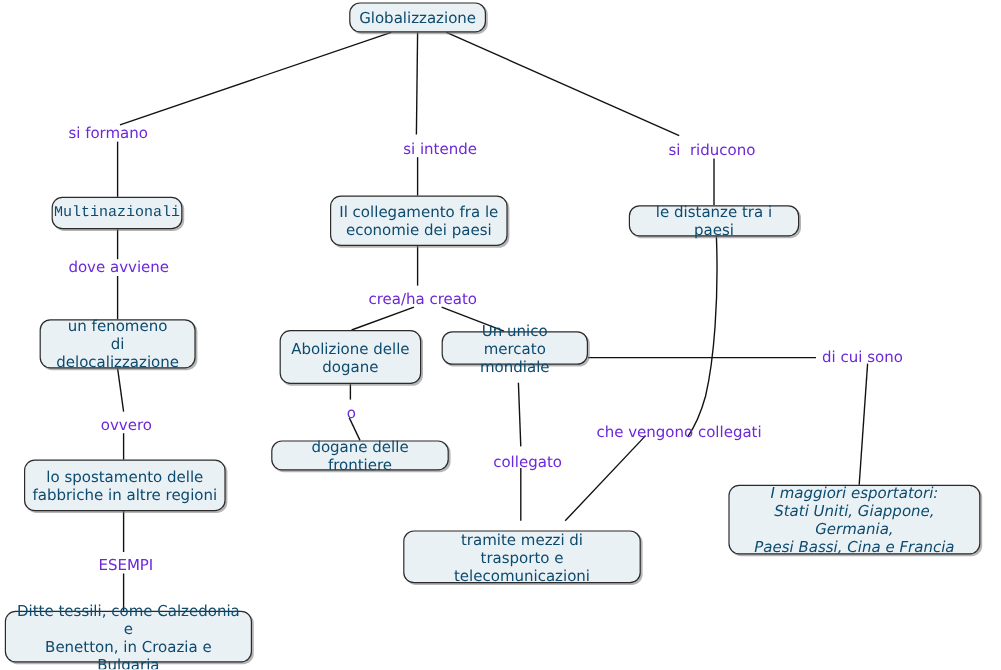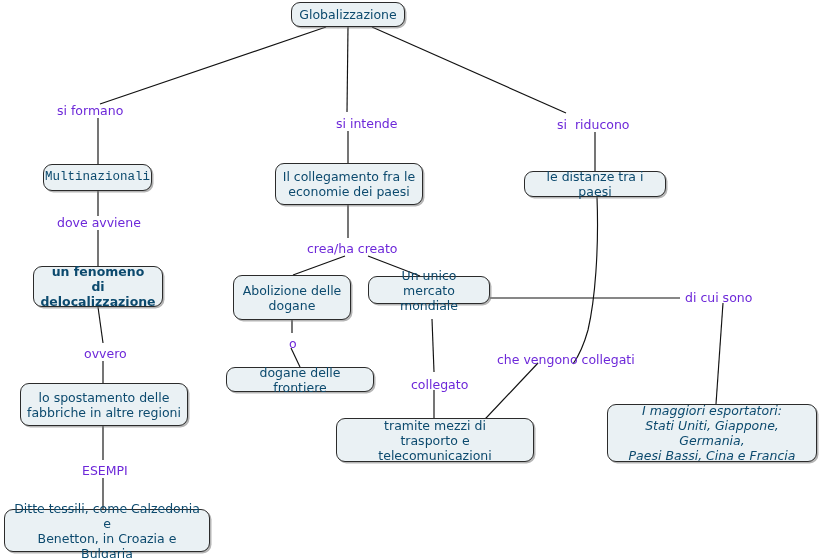--- a/index.html
+++ b/index.html
@@ -83,33 +83,33 @@
       <path d="M 538,363 L 471,434" fill="none" stroke="#111111" stroke-width="1.15"></path>
       <path d="M 103,426 L 103,460" fill="none" stroke="#111111" stroke-width="1.15"></path>
       <path d="M 103,478 L 103,509" fill="none" stroke="#111111" stroke-width="1.15"></path>
     </svg>
   <div id="node-layer">
       <div class="node" style="left: 291px; top: 2px; width: 114px; height: 25px;">Globalizzazione</div>
       <div class="node" style="left: 43px; top: 164px; width: 109px; height: 27px; font-family: Liberation Mono, monospace;">Multinazionali</div>
       <div class="node" style="left: 275px; top: 163px; width: 148px; height: 42px;">Il collegamento fra le
 economie dei paesi</div>
       <div class="node" style="left: 524px; top: 171px; width: 142px; height: 26px;">le distanze tra i paesi</div>
-      <div class="node" style="left: 33px; top: 266px; width: 130px; height: 41px; font-weight: bold;">un fenomeno
+      <div class="node" style="left: 33px; top: 266px; width: 130px; height: 41px;">un fenomeno
 di delocalizzazione</div>
       <div class="node" style="left: 233px; top: 275px; width: 118px; height: 45px;">Abolizione delle
 dogane</div>
       <div class="node" style="left: 368px; top: 276px; width: 122px; height: 28px;">Un unico mercato
 mondiale</div>
       <div class="node" style="left: 226px; top: 367px; width: 148px; height: 25px;">dogane delle frontiere</div>
       <div class="node" style="left: 20px; top: 383px; width: 168px; height: 43px;">lo spostamento delle
 fabbriche in altre regioni</div>
       <div class="node" style="left: 607px; top: 404px; width: 210px; height: 58px; font-style: italic;">I maggiori esportatori:
 Stati Uniti, Giappone, Germania,
 Paesi Bassi, Cina e Francia</div>
-      <div class="node" style="left: 336px; top: 418px; width: 198px; height: 44px;">tramite mezzi di
+      <div class="node" style="left: 336px; top: 442px; width: 198px; height: 44px;">tramite mezzi di
 trasporto e telecomunicazioni</div>
       <div class="node" style="left: 4px; top: 509px; width: 206px; height: 43px;">Ditte tessili, come Calzedonia e
 Benetton, in Croazia e Bulgaria</div>
     </div>
   <div id="label-layer">
       <div class="link-label" style="left: 57px; top: 104px;">si formano</div>
       <div class="link-label" style="left: 320px; top: 117px; margin-left: 16px;">si intende</div>
       <div class="link-label" style="left: 557px; top: 118px;">si  riducono</div>
       <div class="link-label" style="left: 57px; top: 216px;">dove avviene</div>
       <div class="link-label" style="left: 307px; top: 242px;">crea/ha creato</div>

